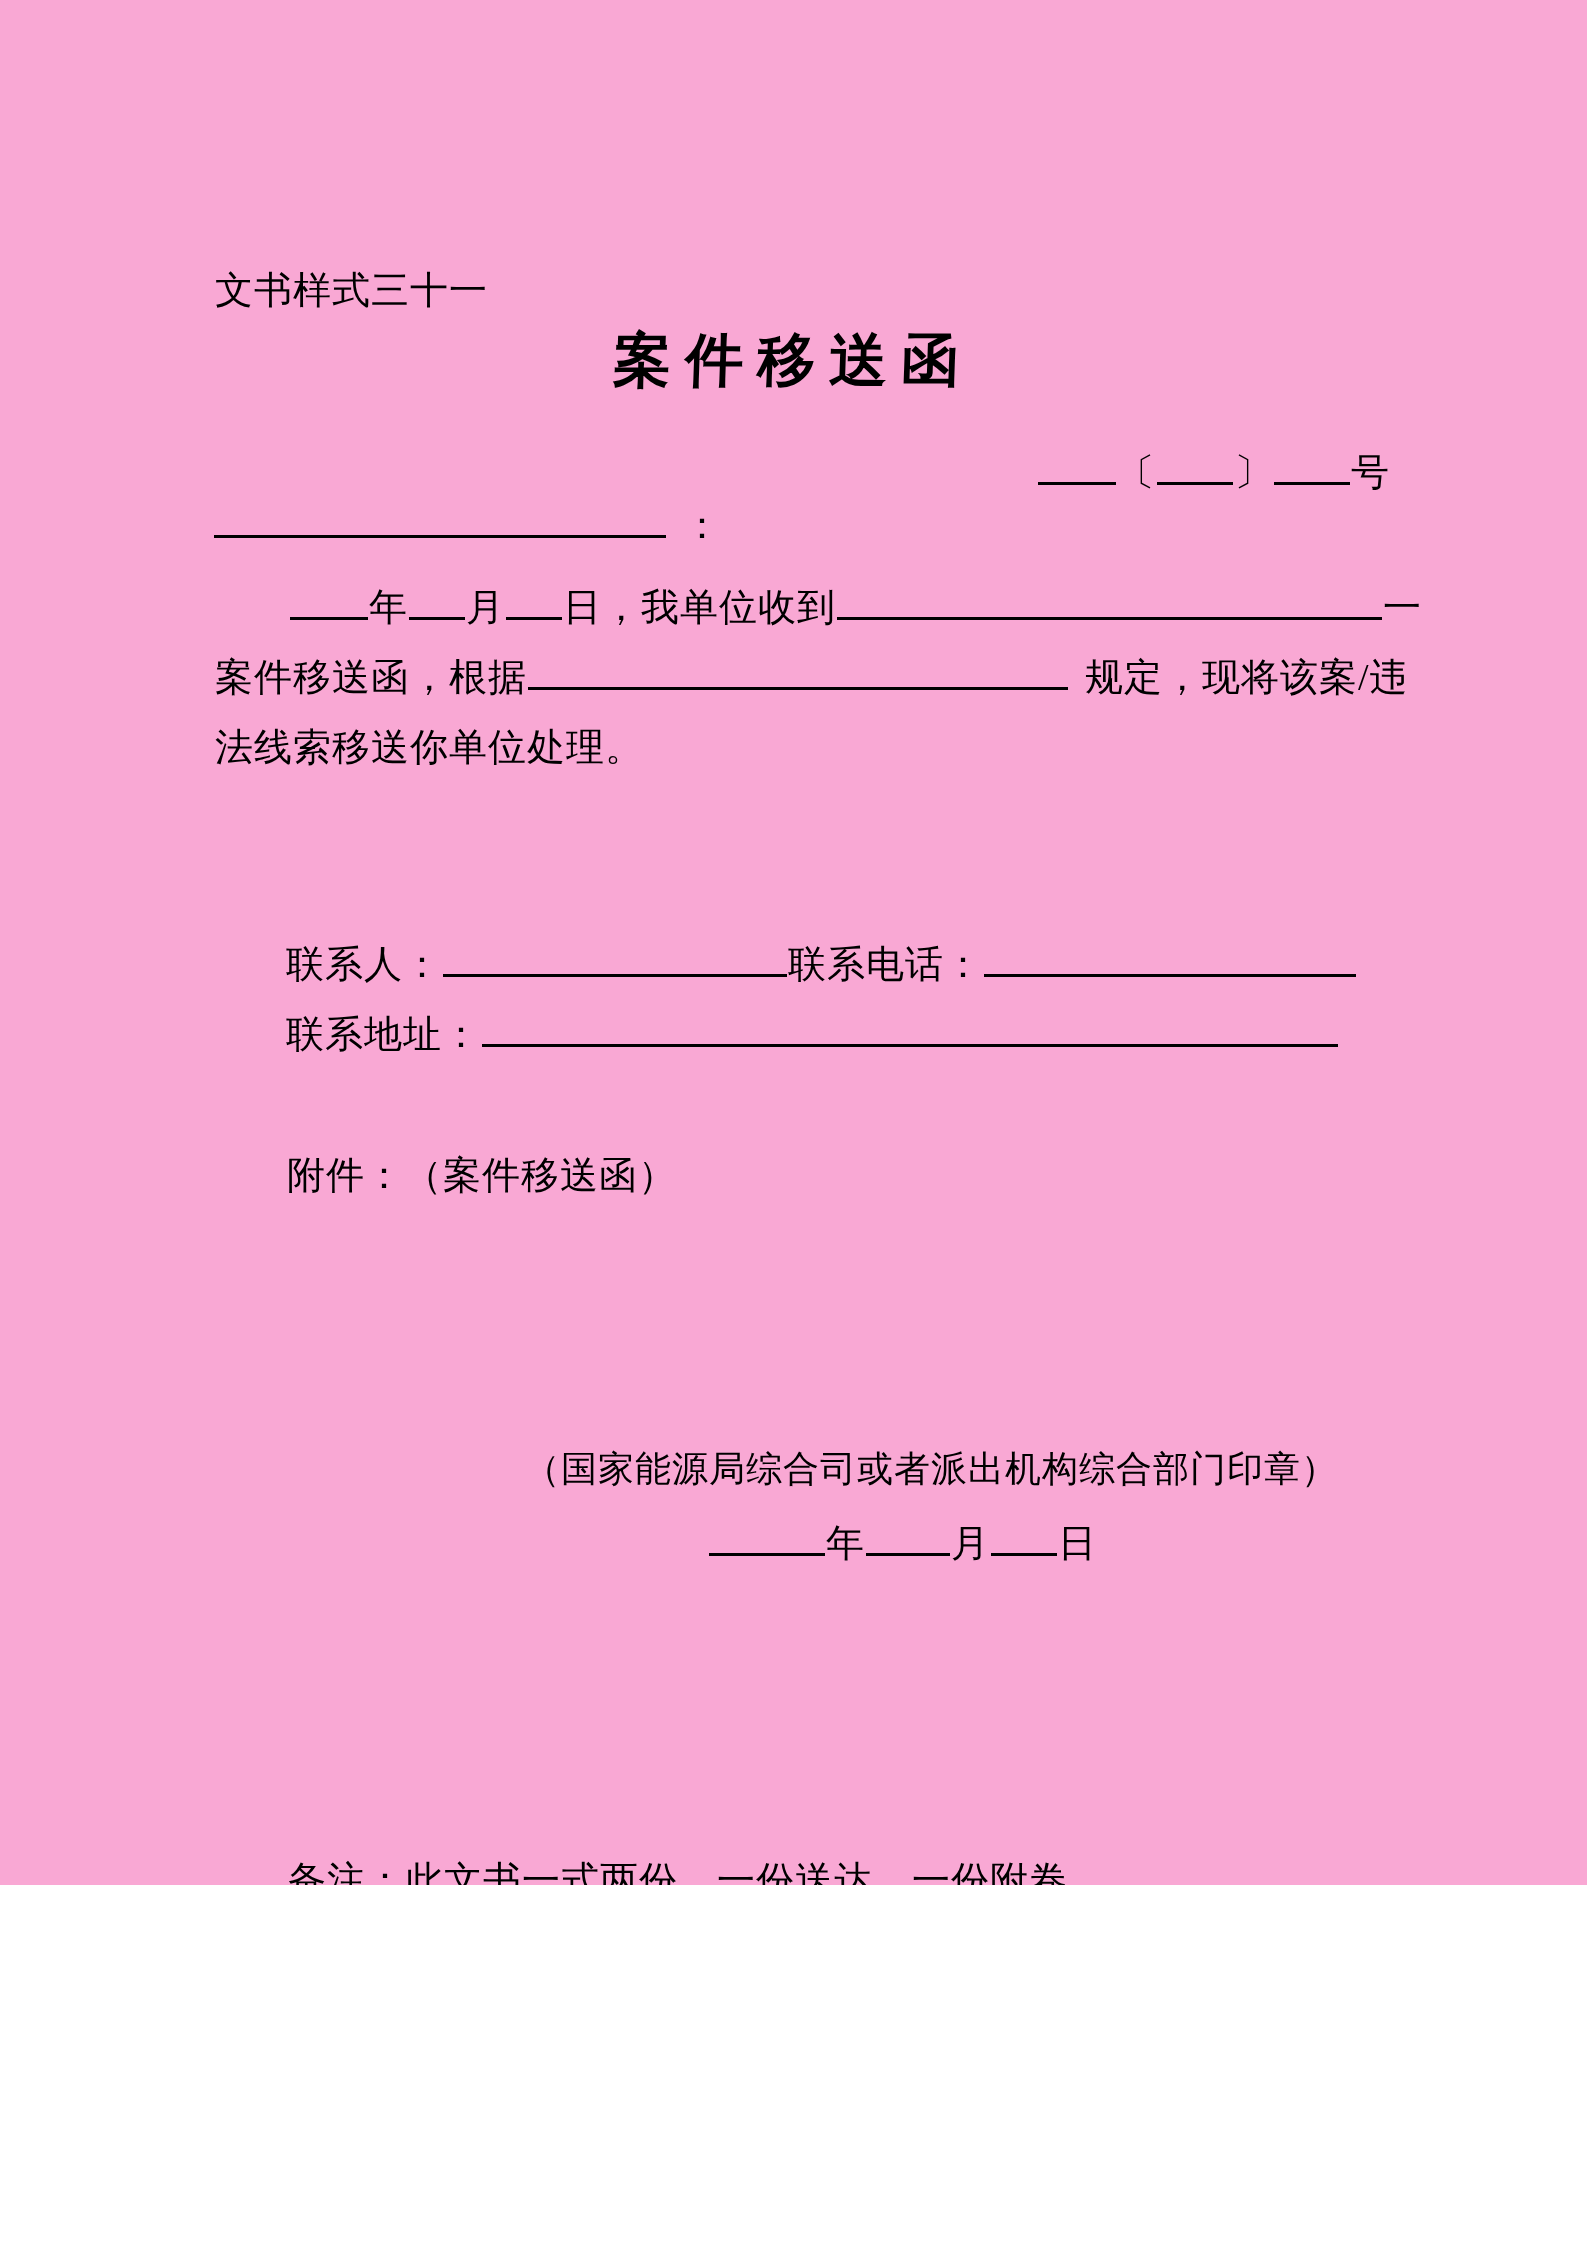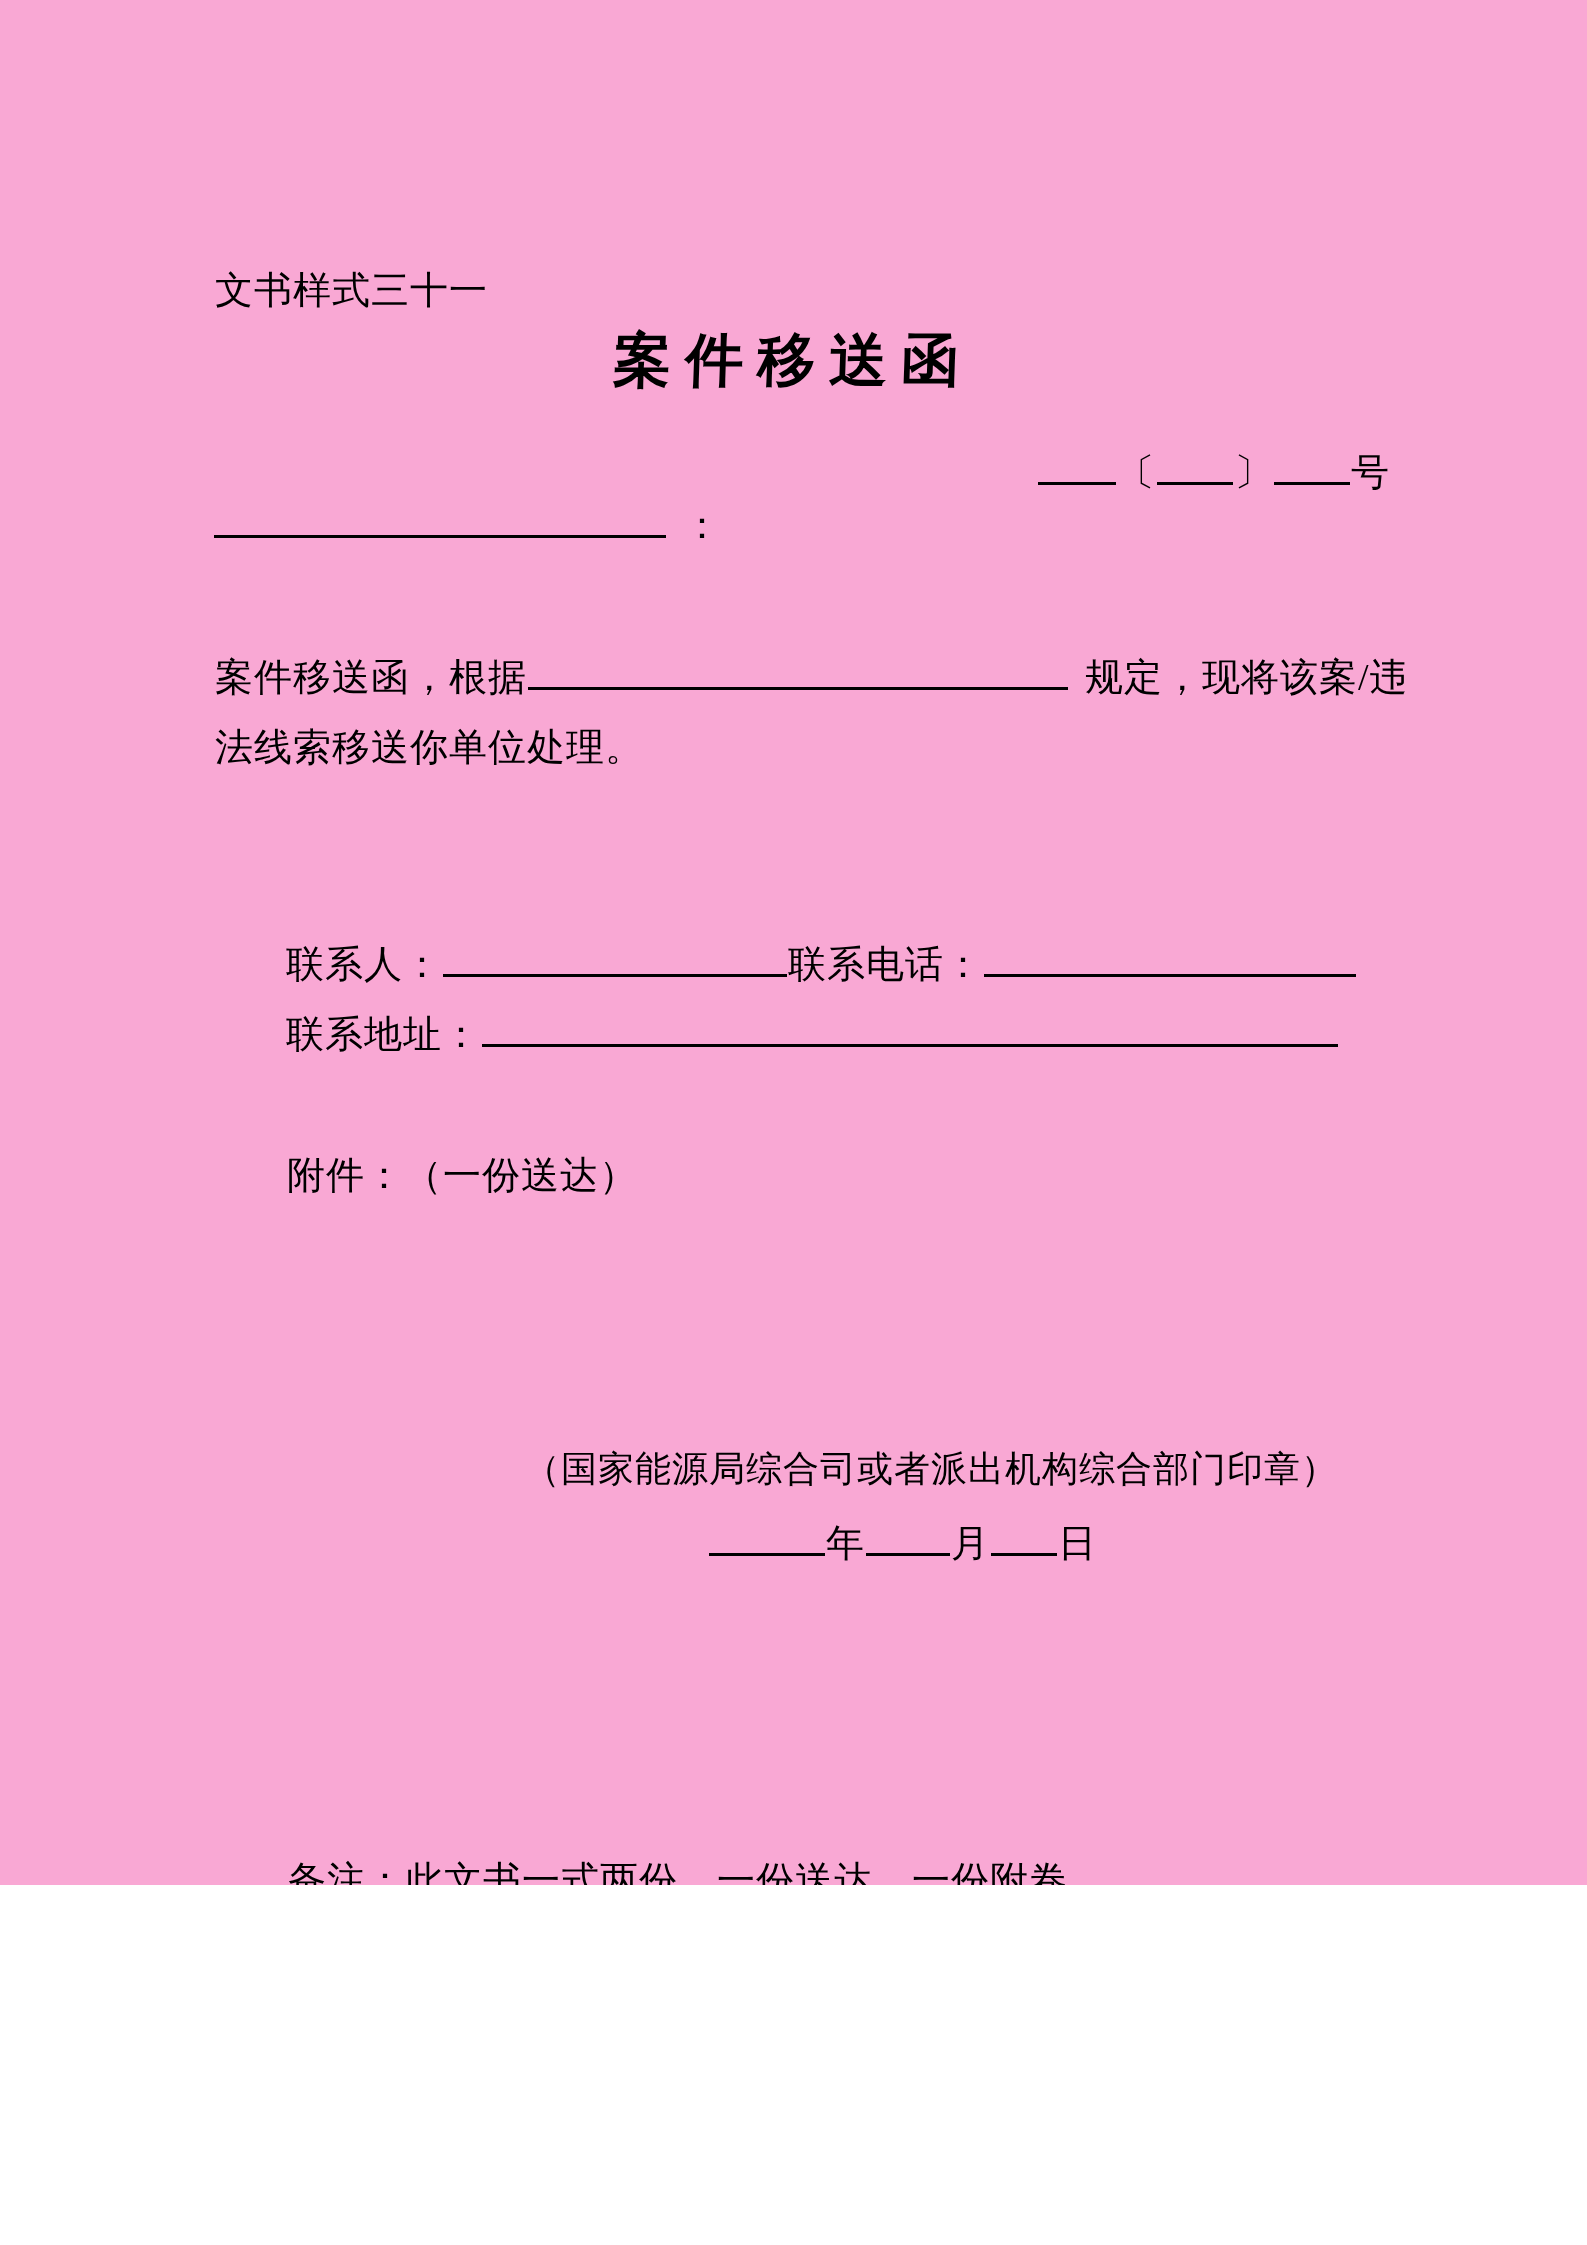--- a/index.html
+++ b/index.html
@@ -73,36 +73,39 @@
   <div class="abs doc-title">案件移送函</div>
 
   <div class="abs t doc-number">
     <span class="blank w78"></span><span>〔</span><span class="blank w76"></span><span>〕</span><span class="blank w76"></span><span>号</span>
   </div>
 
   <div class="abs t addressee">
     <span class="blank w452"></span><span class="gap16"></span><span>：</span>
   </div>
 
+  <div class="abs t body-line-1">
+    <span class="blank w78"></span><span>年</span><span class="blank w56"></span><span>月</span><span class="blank w56"></span><span>日，我单位收到</span><span class="blank w545"></span><span>一</span>
+  </div>
 
   <div class="abs t body-line-2">
     <span>案件移送函，根据</span><span class="blank w540"></span><span class="gap16"></span><span>规定，现将该案/违</span>
   </div>
 
   <div class="abs t body-line-3">法线索移送你单位处理。</div>
 
   <div class="abs t contact-row">
     <span>联系人：</span><span class="blank w344"></span><span>联系电话：</span><span class="blank w372"></span>
   </div>
 
   <div class="abs t address-row">
     <span>联系地址：</span><span class="blank w856"></span>
   </div>
 
-  <div class="abs t attachment-row">附件：（一份送达）</div>
+  <div class="abs t attachment-row">附件：（案件移送函）</div>
 
   <div class="abs t stamp-row">（国家能源局综合司或者派出机构综合部门印章）</div>
 
   <div class="abs t sig-date-row">
     <span class="blank w116"></span><span>年</span><span class="blank w84"></span><span>月</span><span class="blank w66"></span><span>日</span>
   </div>
 
   <div class="abs t remark-row">备注：此文书一式两份，一份送达，一份附卷。</div>
 
   <div class="abs page-number">— 62 —</div>

